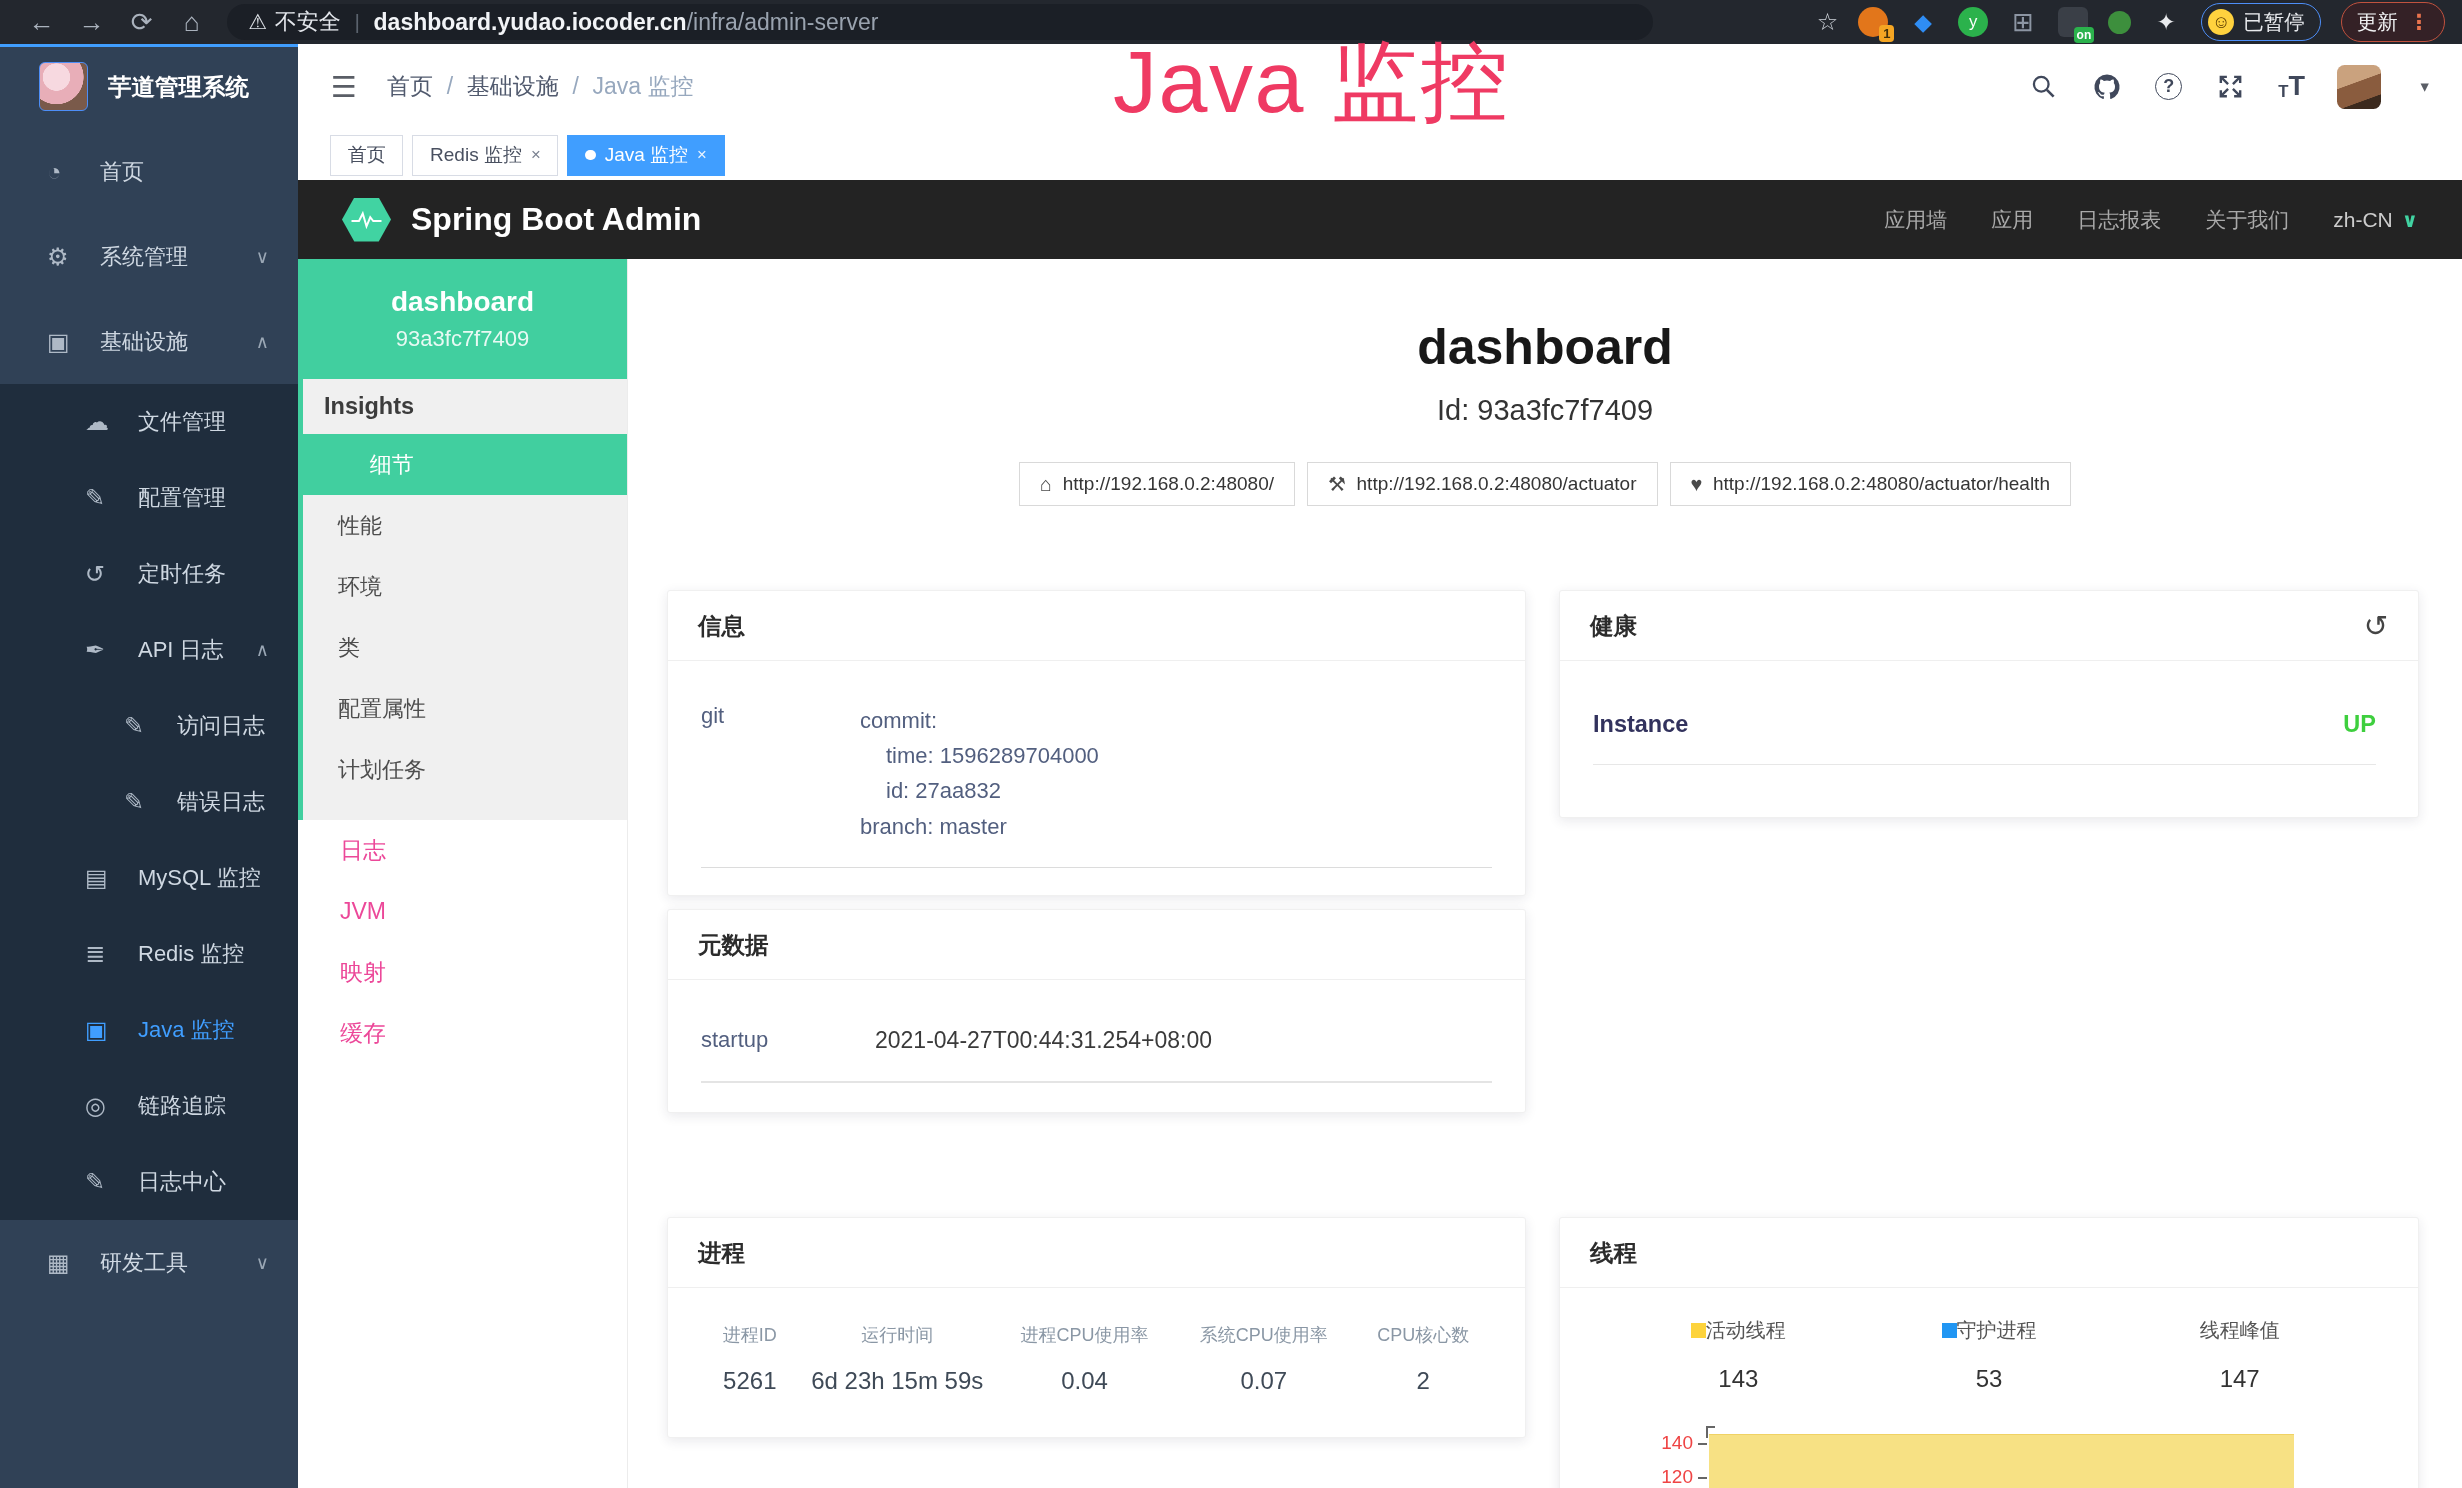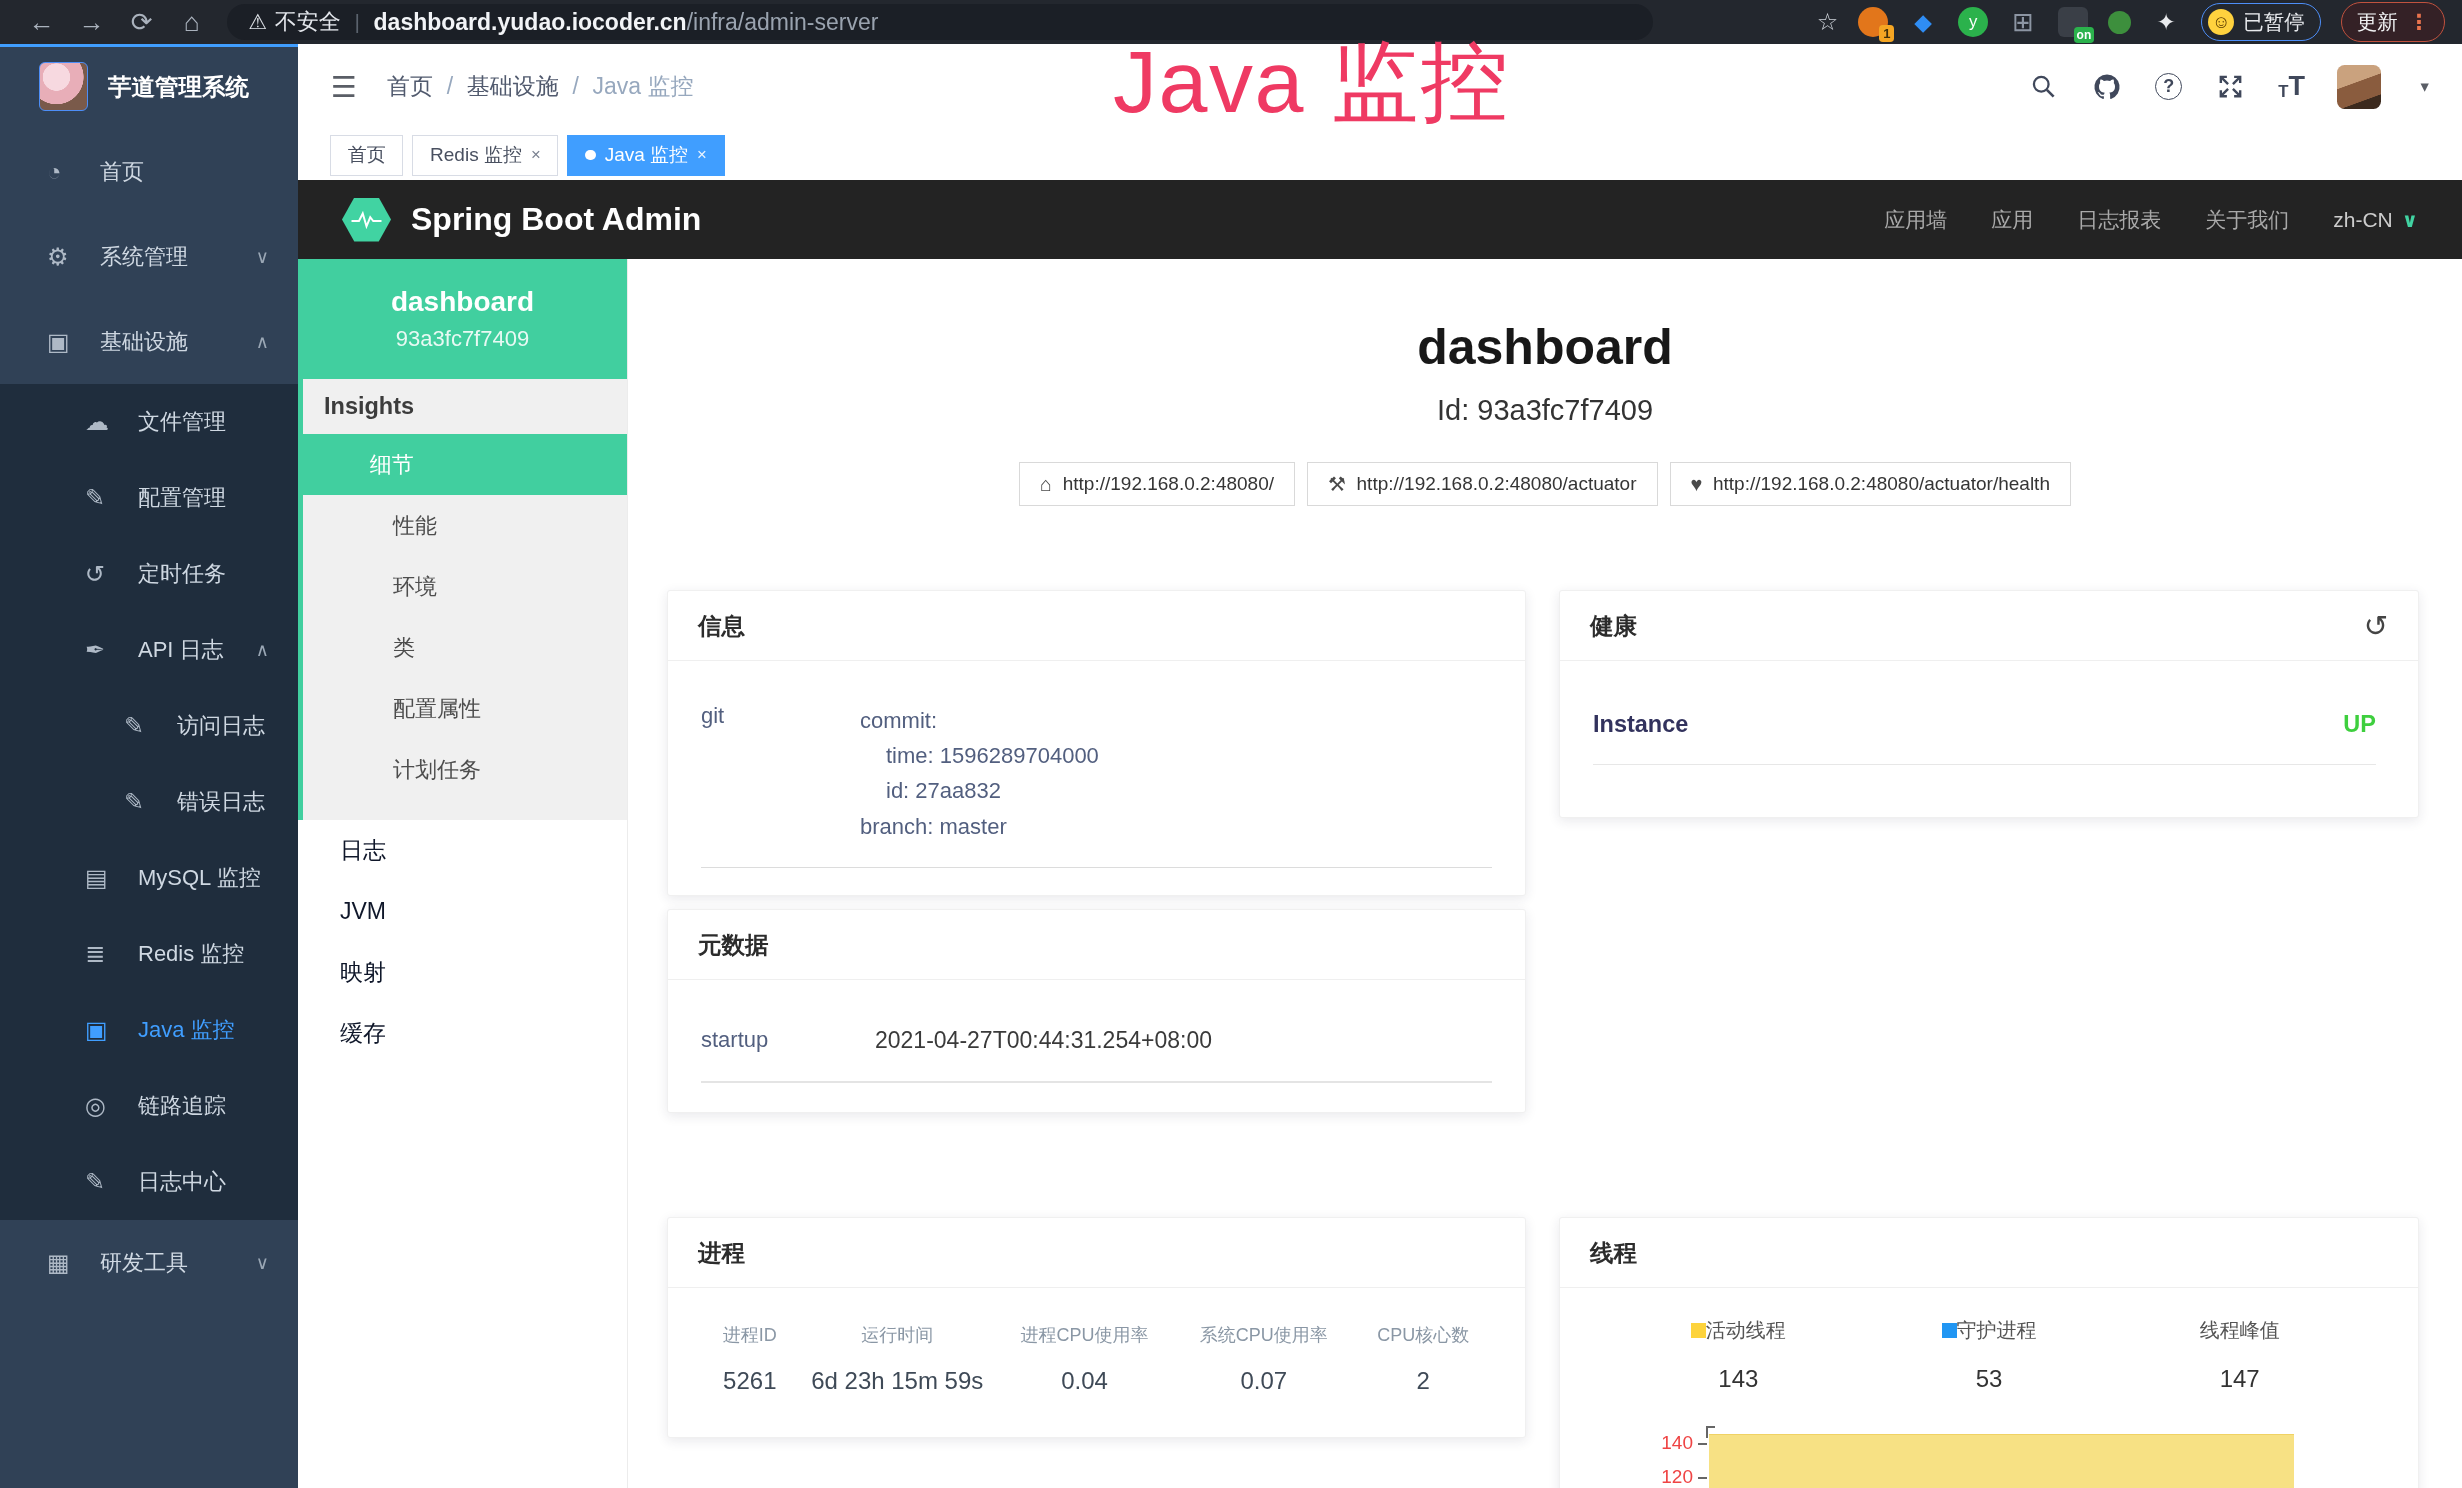--- a/index.html
+++ b/index.html
@@ -101,25 +101,25 @@
   
   #sba-sidebar { position:absolute; left:298px; top:259px; width:330px; height:1229px;
     background:#fff; border-right:0.8px solid #ececec; }
   #sba-inst-head { height:120px; background:#41cf9f; color:#fff; display:flex;
     flex-direction:column; align-items:center; justify-content:center; gap:7.6px; }
   #sba-inst-name { font-size:28px; font-weight:bold; }
   #sba-inst-id { font-size:22px; color:rgba(255,255,255,.88); }
   #insights-group { background:#f0f0f0; border-left:5.3px solid #41cf9f; }
   #insights-label { height:55px; display:flex; align-items:center; padding-left:21px;
     font-size:23.5px; font-weight:bold; color:#3c3c3c; }
-  .sba-side-item { height:61px; display:flex; align-items:center; padding-left:90px;
+  .sba-side-item { height:61px; display:flex; align-items:center; padding-left:35px;
     font-size:22px; color:#4d4d4d; }
   .sba-side-item.active { background:#41cf9f; color:#fff; margin-left:-5.3px; padding-left:72px; }
   .sba-root-item { height:61px; display:flex; align-items:center; padding-left:42px;
-    font-size:23px; color:#0f172a; }
+    font-size:23px; color:#ec4899; }
   #insights-pad { height:20px; }
 
   
   #sba-main { position:absolute; left:628px; top:259px; width:1834px; height:1229px; background:#fff; }
   #main-title { position:absolute; top:59px; left:0; width:100%; text-align:center;
     font-size:50px; font-weight:600; color:#181818; }
   #main-subtitle { position:absolute; top:135px; left:0; width:100%; text-align:center;
     font-size:29px; color:#333; }
   #links-row { position:absolute; top:203px; left:0; width:100%; display:flex;
     justify-content:center; gap:12px; }

